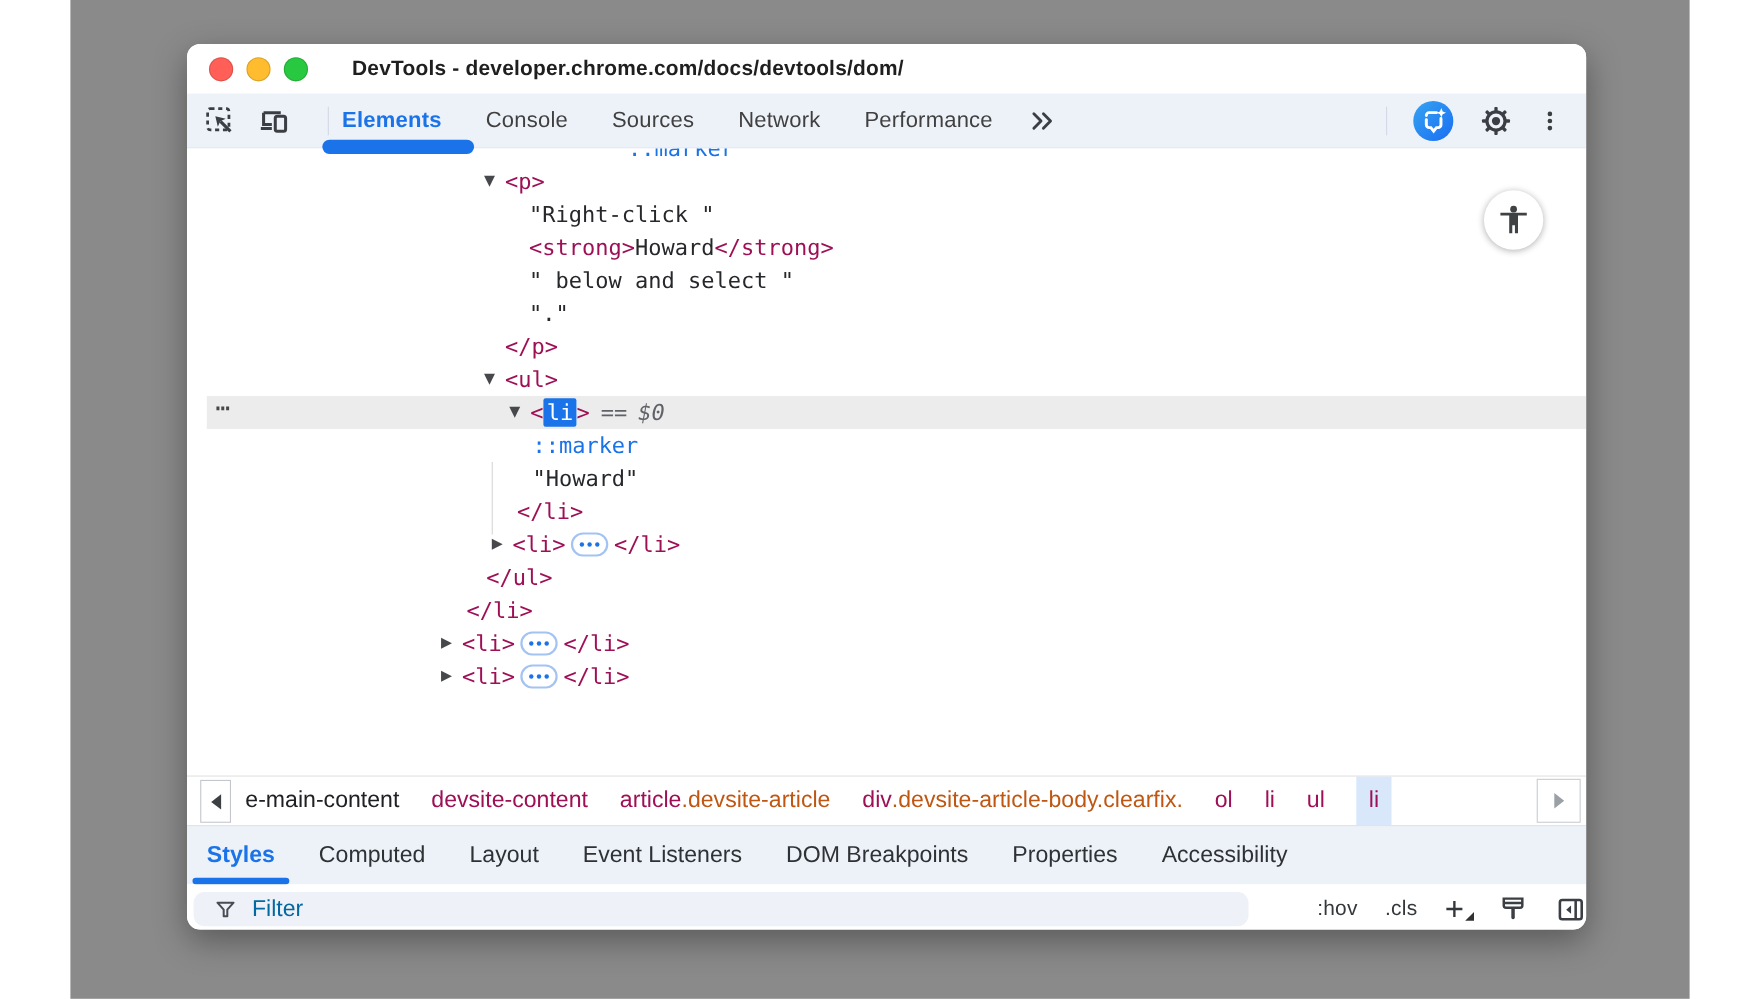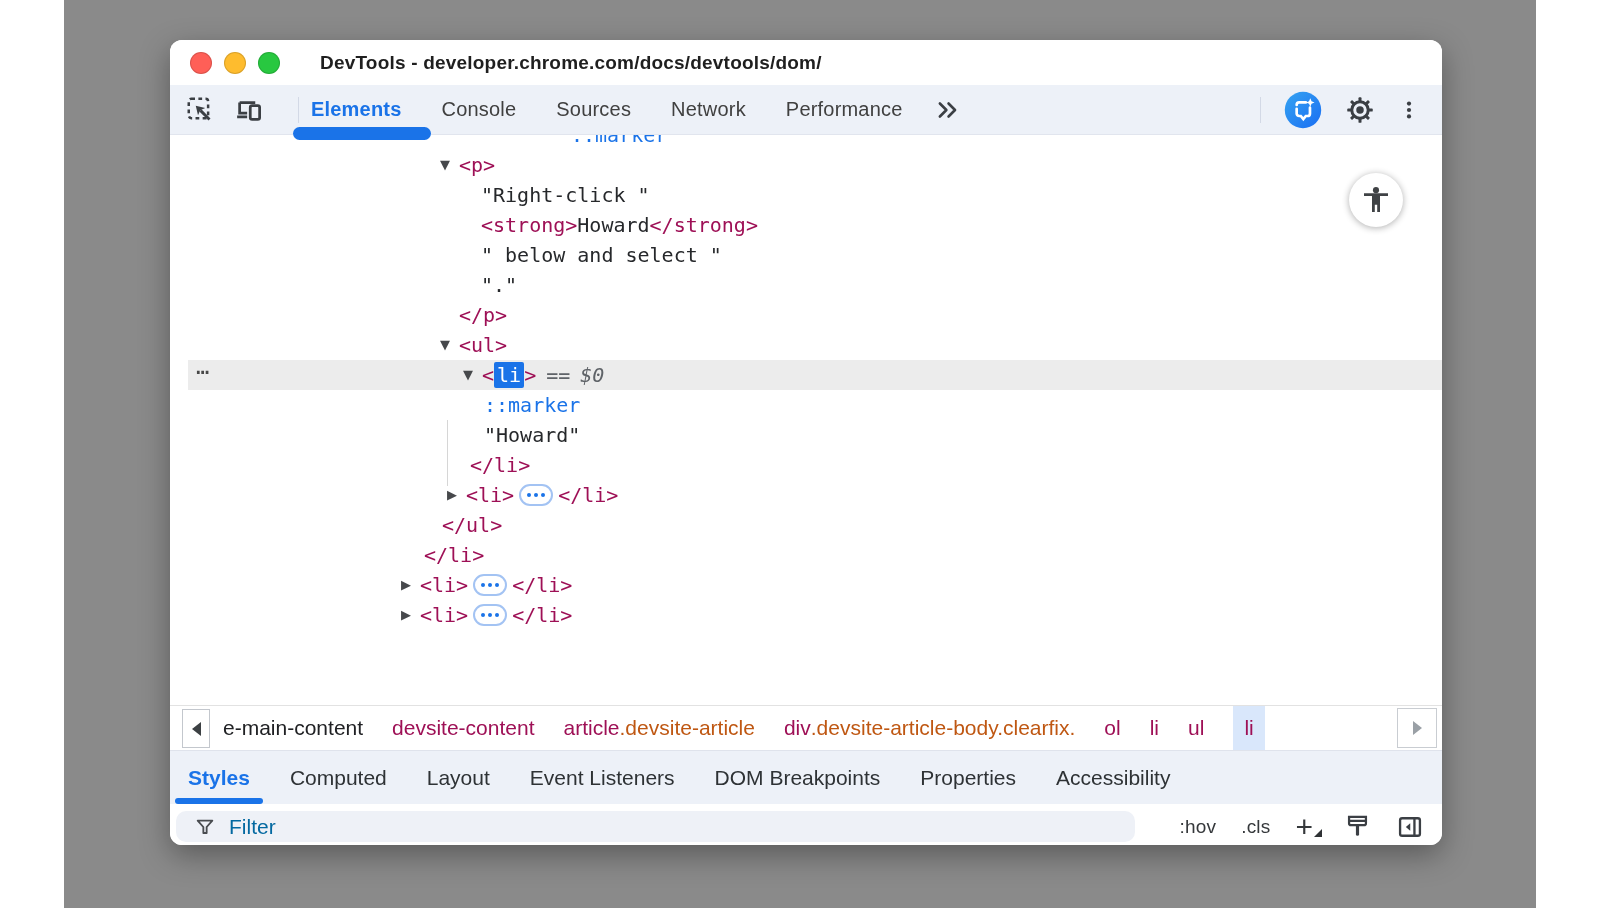--- a/index.html
+++ b/index.html
@@ -66,21 +66,21 @@
   .styles-tabs{height:54px;background:var(--panel);border-top:1px solid #dfe3ec;display:flex;align-items:stretch;
     gap:40px;padding-left:18px;font-size:21px;color:#2e3235;}
   .stab{position:relative;display:flex;align-items:center;cursor:default;}
   .stab.active{color:var(--accent);font-weight:700;}
   .stab.active::after{content:"";position:absolute;left:-13px;right:-13px;bottom:0;height:6px;border-radius:3px;background:var(--accent);}
   
   .filter-bar{height:45px;background:#fff;position:relative;}
   .filter-pill{position:absolute;left:6px;top:7px;width:959px;height:31px;border-radius:10px;background:#eef1f7;
     display:flex;align-items:center;gap:13px;padding-left:18px;}
   .filter-text{font-size:21px;color:#0369a1;}
-  .filter-right{position:absolute;right:0;top:0;height:100%;display:flex;align-items:center;gap:25px;padding-right:18px;}
+  .filter-right{position:absolute;right:0;top:0;height:100%;display:flex;align-items:center;gap:25px;}
   .state-btn{font-size:19px;color:#35383b;letter-spacing:.2px;cursor:default;}
   .plus{font-size:30px;font-weight:400;color:#35383b;line-height:20px;position:relative;margin-right:6px;}
   .plus::after{content:"";position:absolute;right:-9px;bottom:0;width:0;height:0;
     border-left:8px solid transparent;border-bottom:8px solid #2f3235;}
   svg{display:block;}
 </style>
 </head>
 <body>
 
 <div class="stage"></div>

